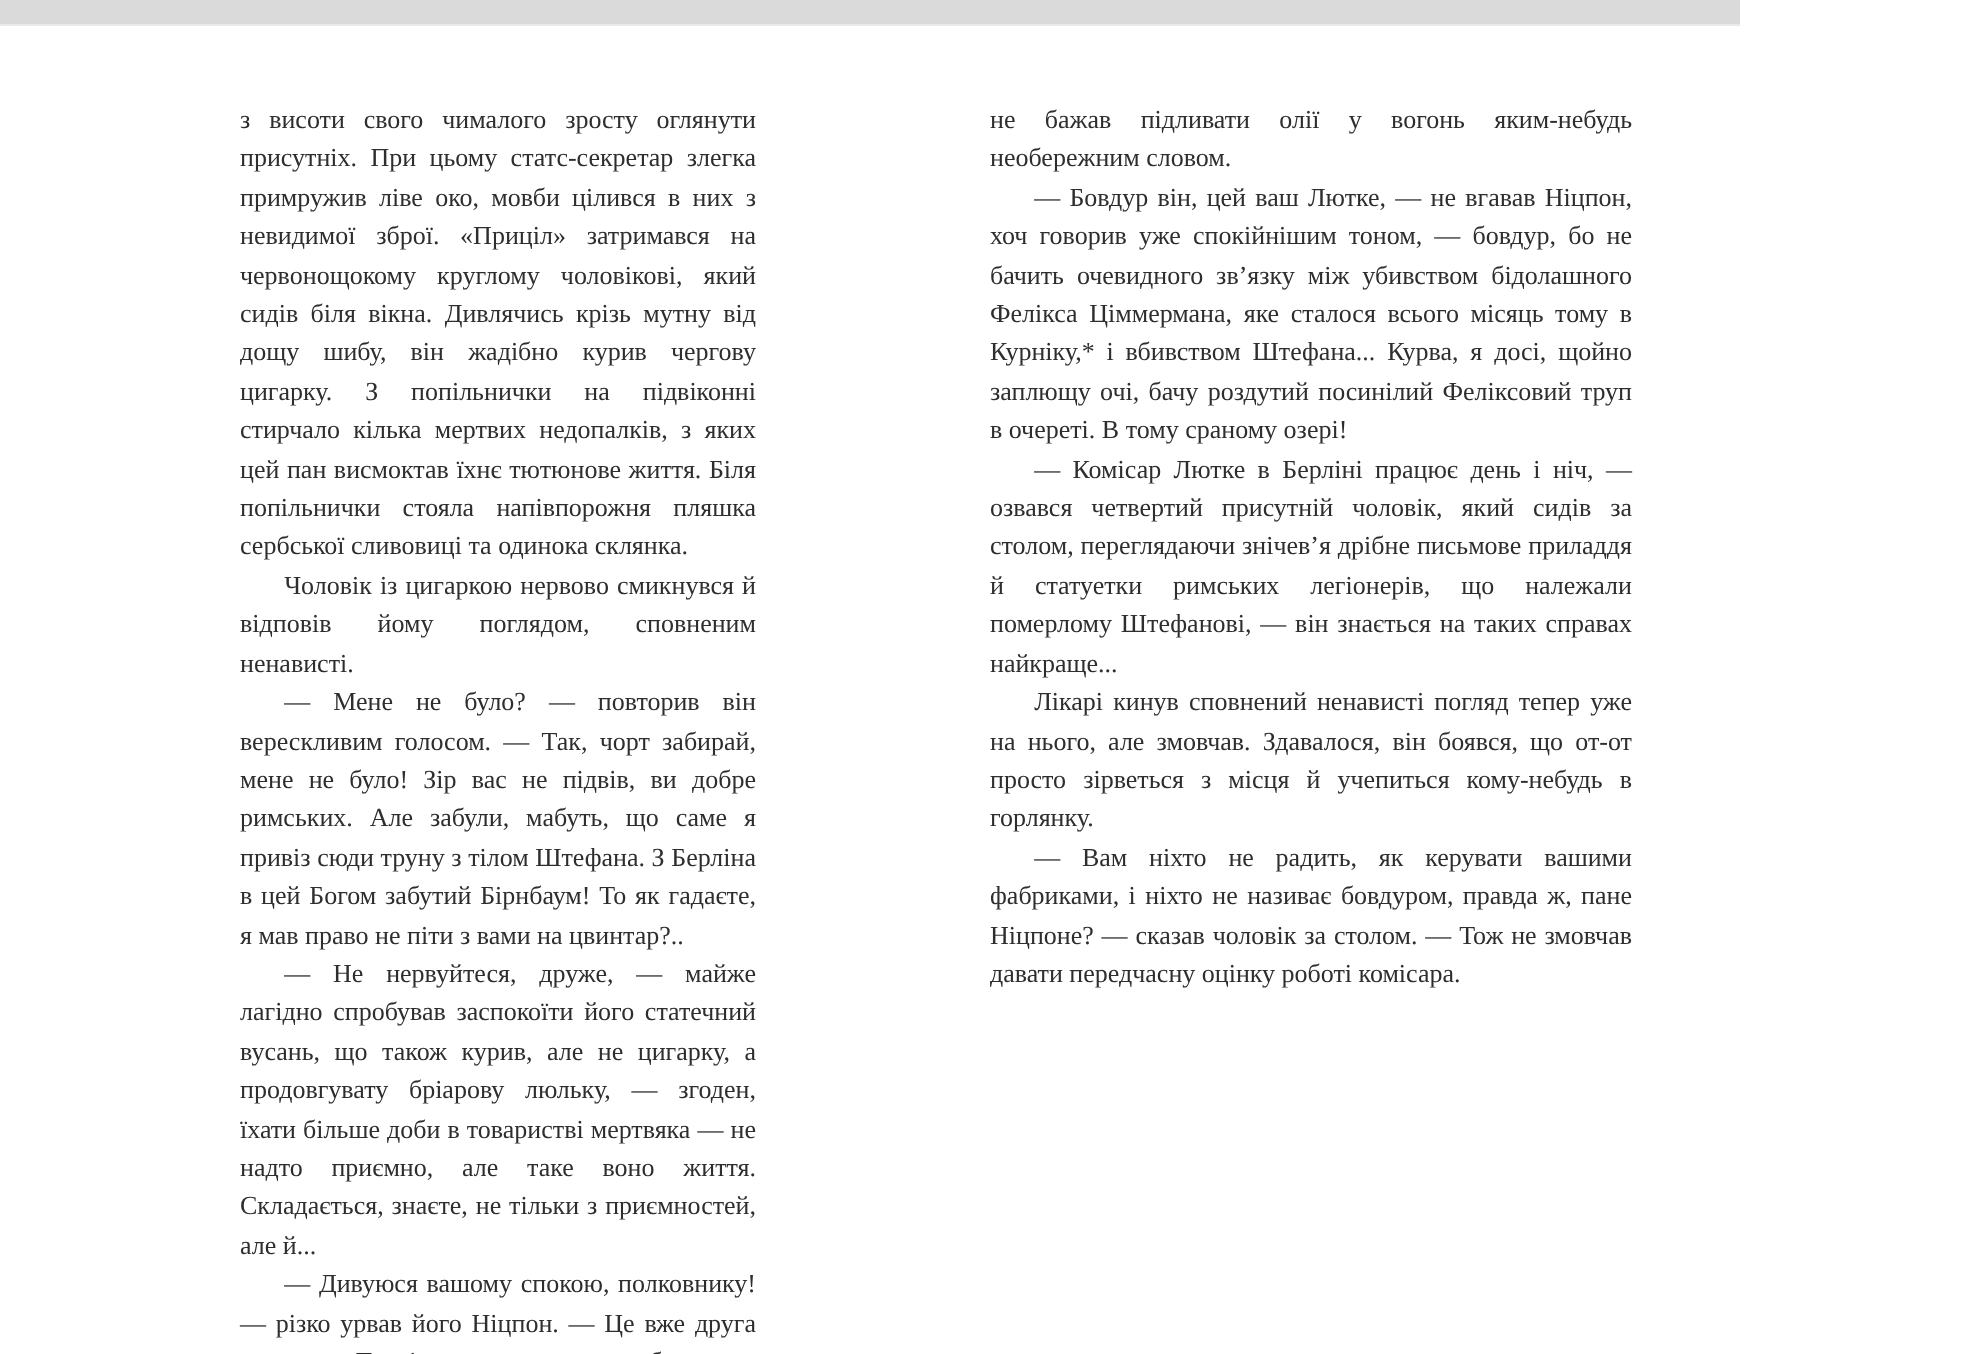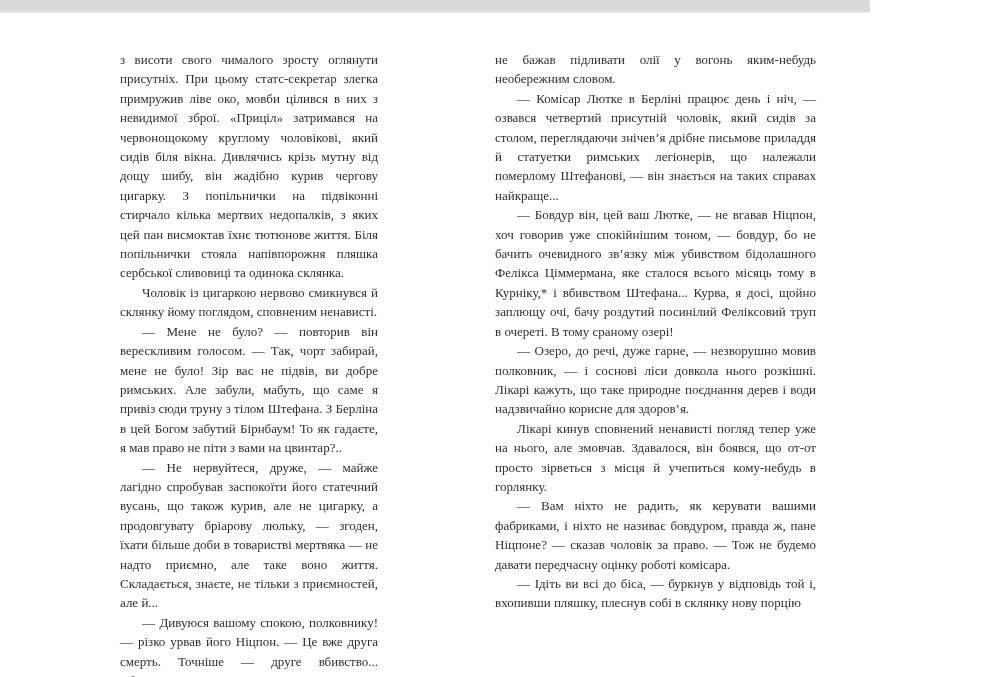--- a/index.html
+++ b/index.html
@@ -81,38 +81,36 @@
 
 <div class="reader">
 
   <div class="chrome chrome-top"></div>
 
   <div class="book">
 
     <div class="page page-left">
       <div class="page-text">
           <p>з висоти свого чималого зросту оглянути присутніх. При цьому статс-секретар злегка примружив ліве око, мовби цілився в них з невидимої зброї. «Приціл» затримався на червонощокому круглому чоловікові, який сидів біля вікна. Дивлячись крізь мутну від дощу шибу, він жадібно курив чергову цигарку. З попільнички на підвіконні стирчало кілька мертвих недопалків, з яких цей пан висмоктав їхнє тютюнове життя. Біля попільнички стояла напівпорожня пляшка сербської сливовиці та одинока склянка.</p>
-          <p>Чоловік із цигаркою нервово смикнувся й склянку йому поглядом, сповненим ненависті.</p>
+          <p>Чоловік із цигаркою нервово смикнувся й відповів йому поглядом, сповненим ненависті.</p>
           <p>— Мене не було? — повторив він верескливим голосом. — Так, чорт забирай, мене не було! Зір вас не підвів, ви добре римських. Але забули, мабуть, що саме я привіз сюди труну з тілом Штефана. З Берліна в цей Богом забутий Бірнбаум! То як гадаєте, я мав право не піти з вами на цвинтар?..</p>
           <p>— Не нервуйтеся, друже, — майже лагідно спробував заспокоїти його статечний вусань, що також курив, але не цигарку, а продовгувату бріарову люльку, — згоден, їхати більше доби в товаристві мертвяка — не надто приємно, але таке воно життя. Складається, знаєте, не тільки з приємностей, але й...</p>
           <p>— Дивуюся вашому спокою, полковнику! — різко урвав його Ніцпон. — Це вже друга смерть. Точніше — друге вбивство... Вбивство одного з нас, я наголошую!</p>
           <p>Після цих слів на коротку мить запанувала тиша. Здавалося, кожен обдумував його шибу або ж просто</p>
         </div>
       <div class="page-number">14</div>
     </div>
 
     <div class="page page-right">
       <div class="page-text">
           <p>не бажав підливати олії у вогонь яким-небудь необережним словом.</p>
+          <p>— Бовдур він, цей ваш Лютке, — не вгавав Ніцпон, хоч говорив уже спокійнішим тоном, — бовдур, бо не бачить очевидного зв’язку між убивством бідолашного Фелікса Ціммермана, яке сталося всього місяць тому в Курніку,* і вбивством Штефана... Курва, я досі, щойно заплющу очі, бачу роздутий посинілий Феліксовий труп в очереті. В тому сраному озері!</p>
           <p>— Комісар Лютке в Берліні працює день і ніч, — озвався четвертий присутній чоловік, який сидів за столом, переглядаючи знічев’я дрібне письмове приладдя й статуетки римських легіонерів, що належали померлому Штефанові, — він знається на таких справах найкраще...</p>
-          <p>— Бовдур він, цей ваш Лютке, — не вгавав Ніцпон, хоч говорив уже спокійнішим тоном, — бовдур, бо не бачить очевидного зв’язку між убивством бідолашного Фелікса Ціммермана, яке сталося всього місяць тому в Курніку,* і вбивством Штефана... Курва, я досі, щойно заплющу очі, бачу роздутий посинілий Феліксовий труп в очереті. В тому сраному озері!</p>
-          <p>— Озеро, до речі, дуже гарне, — незворушно мовив полковник, — і соснові ліси довкола нього розкішні. Лікарі кажуть, що таке природне поєднання дерев і води надзвичайно корисне для здоров’я.</p>
           <p>Лікарі кинув сповнений ненависті погляд тепер уже на нього, але змовчав. Здавалося, він боявся, що от-от просто зірветься з місця й учепиться кому-небудь в горлянку.</p>
-          <p>— Вам ніхто не радить, як керувати вашими фабриками, і ніхто не називає бовдуром, правда ж, пане Ніцпоне? — сказав чоловік за право. — Тож не будемо давати передчасну оцінку роботі комісара.</p>
-          <p>— Ідіть ви всі до біса, — буркнув у відповідь той і, вхопивши пляшку, плеснув собі в склянку нову порцію</p>
+          <p>— Вам ніхто не радить, як керувати вашими фабриками, і ніхто не називає бовдуром, правда ж, пане Ніцпоне? — сказав чоловік за столом. — Тож не змовчав давати передчасну оцінку роботі комісара.</p>
         </div>
 
 
       <div class="page-number">15</div>
     </div>
 
   </div>
 
   <div class="chrome chrome-bottom">
     <svg class="page-curl" viewBox="0 0 14 12" xmlns="http://www.w3.org/2000/svg">

